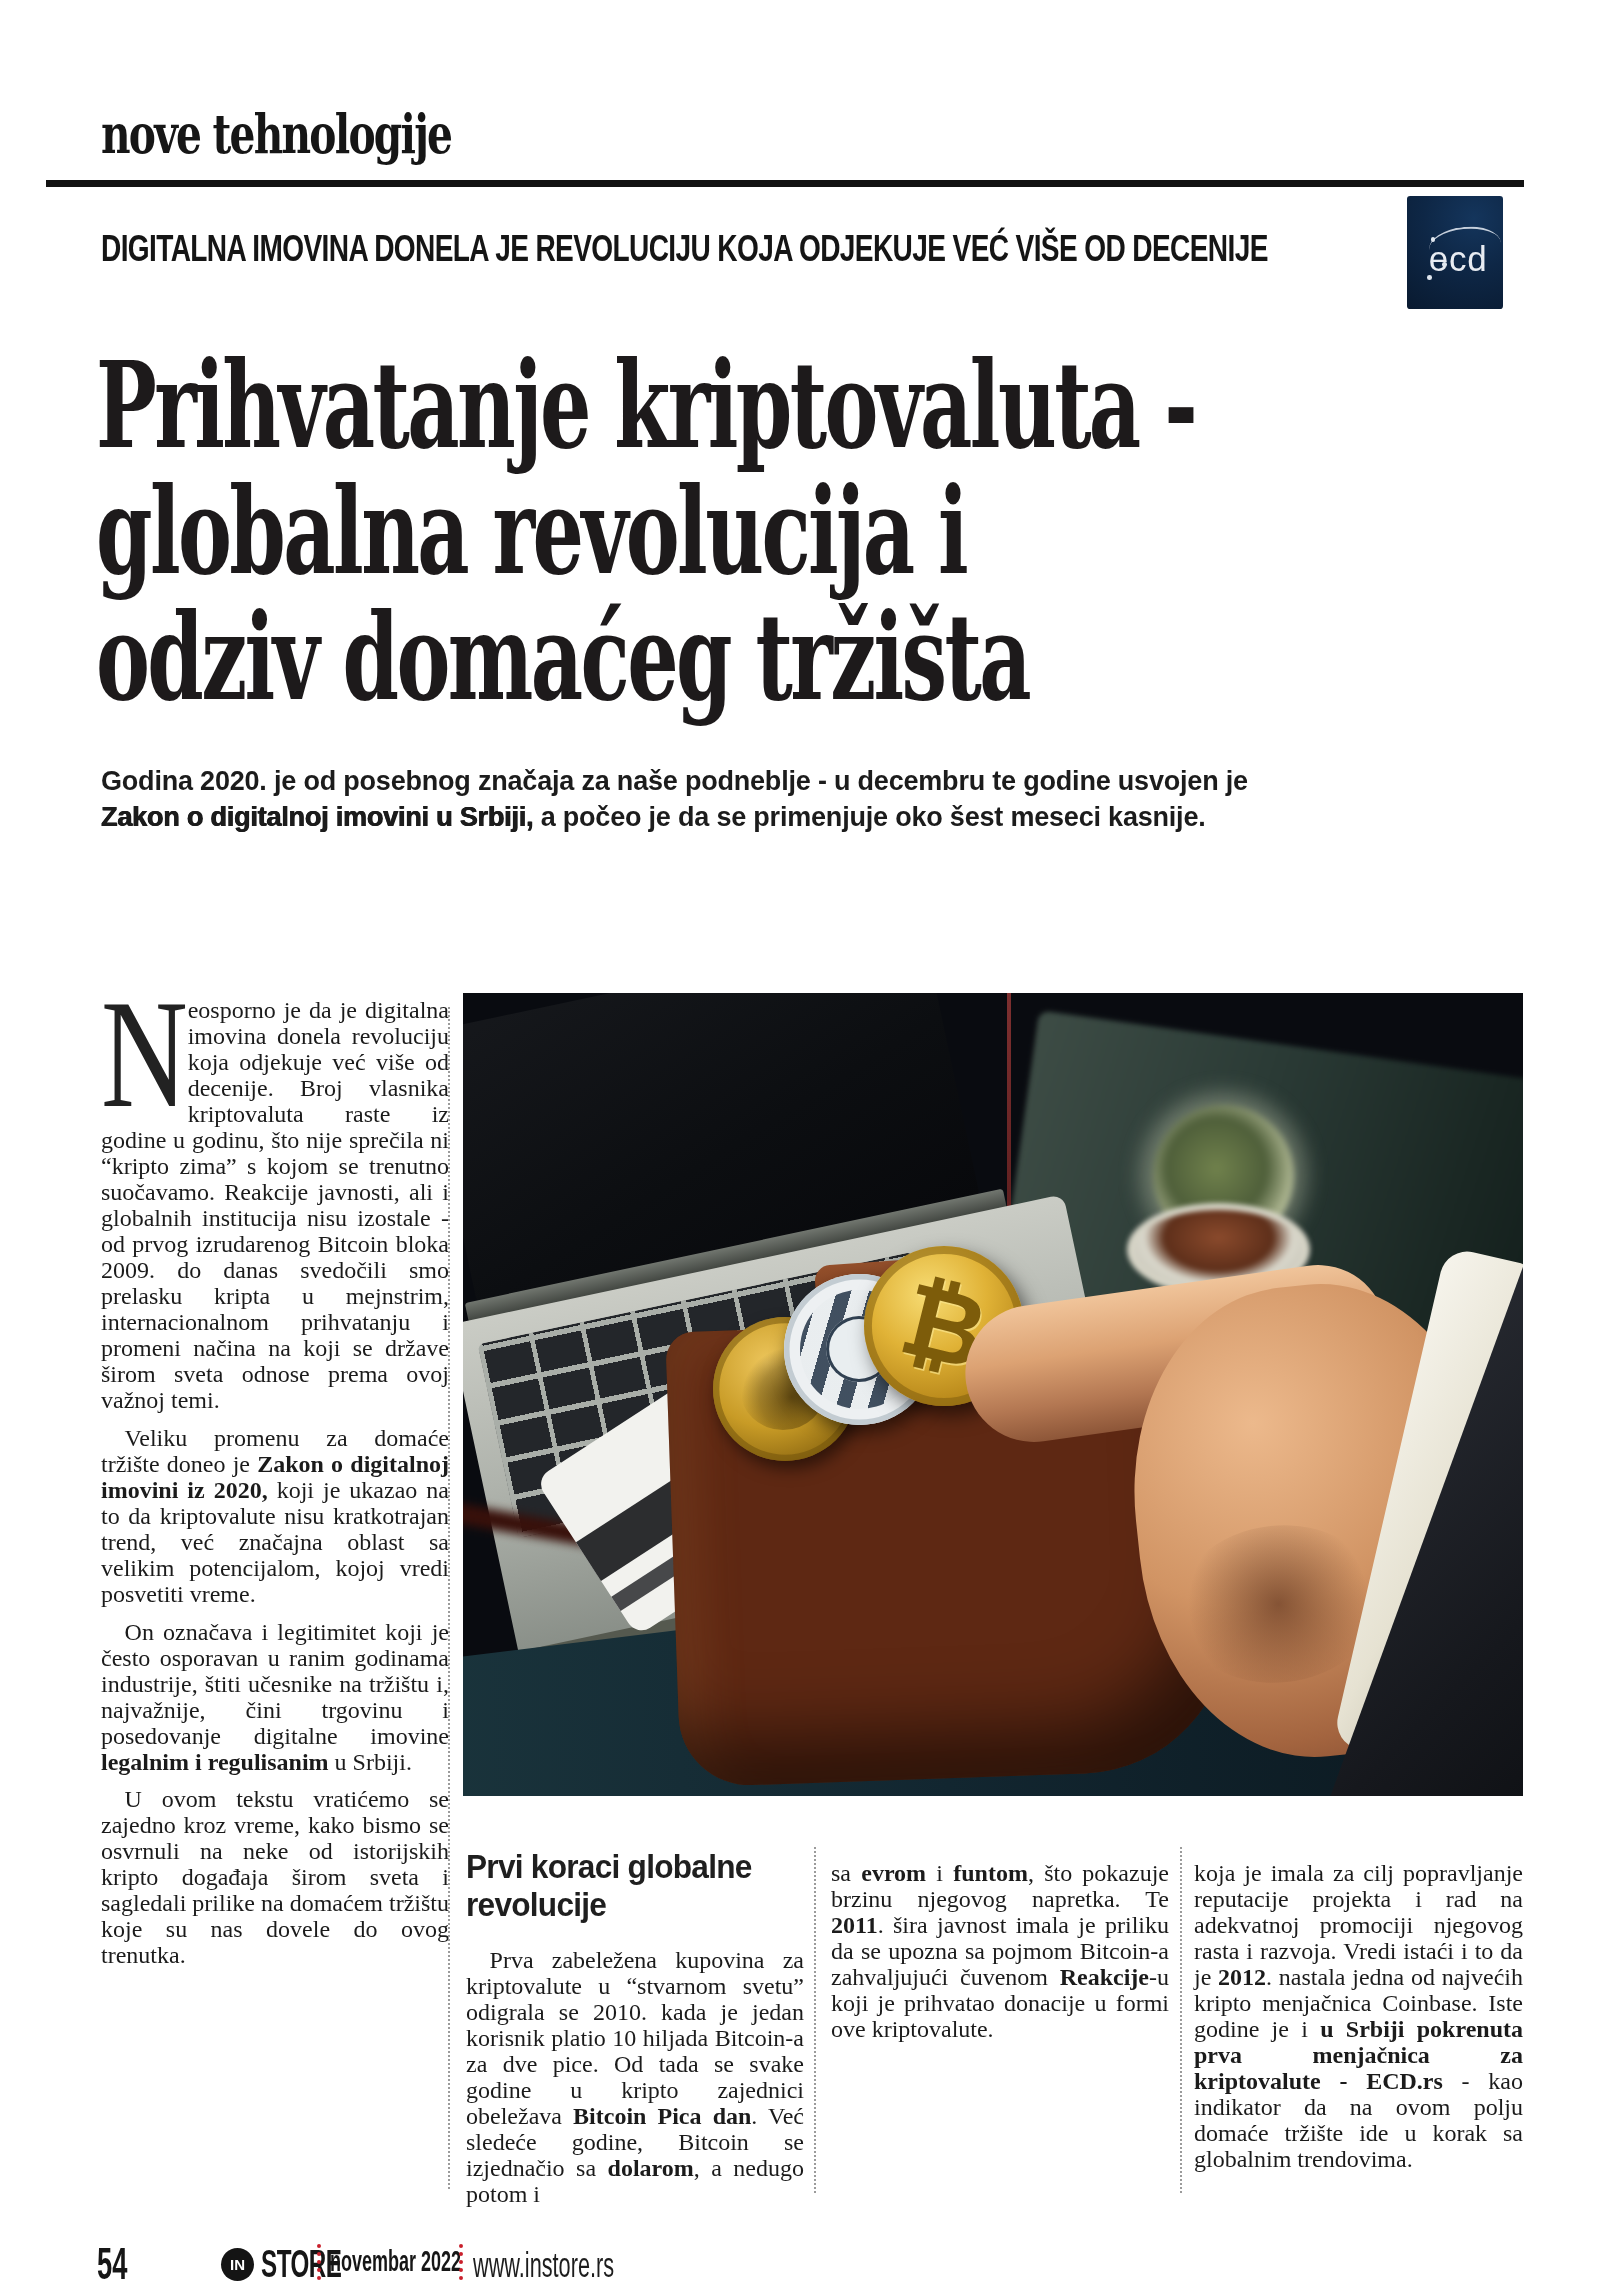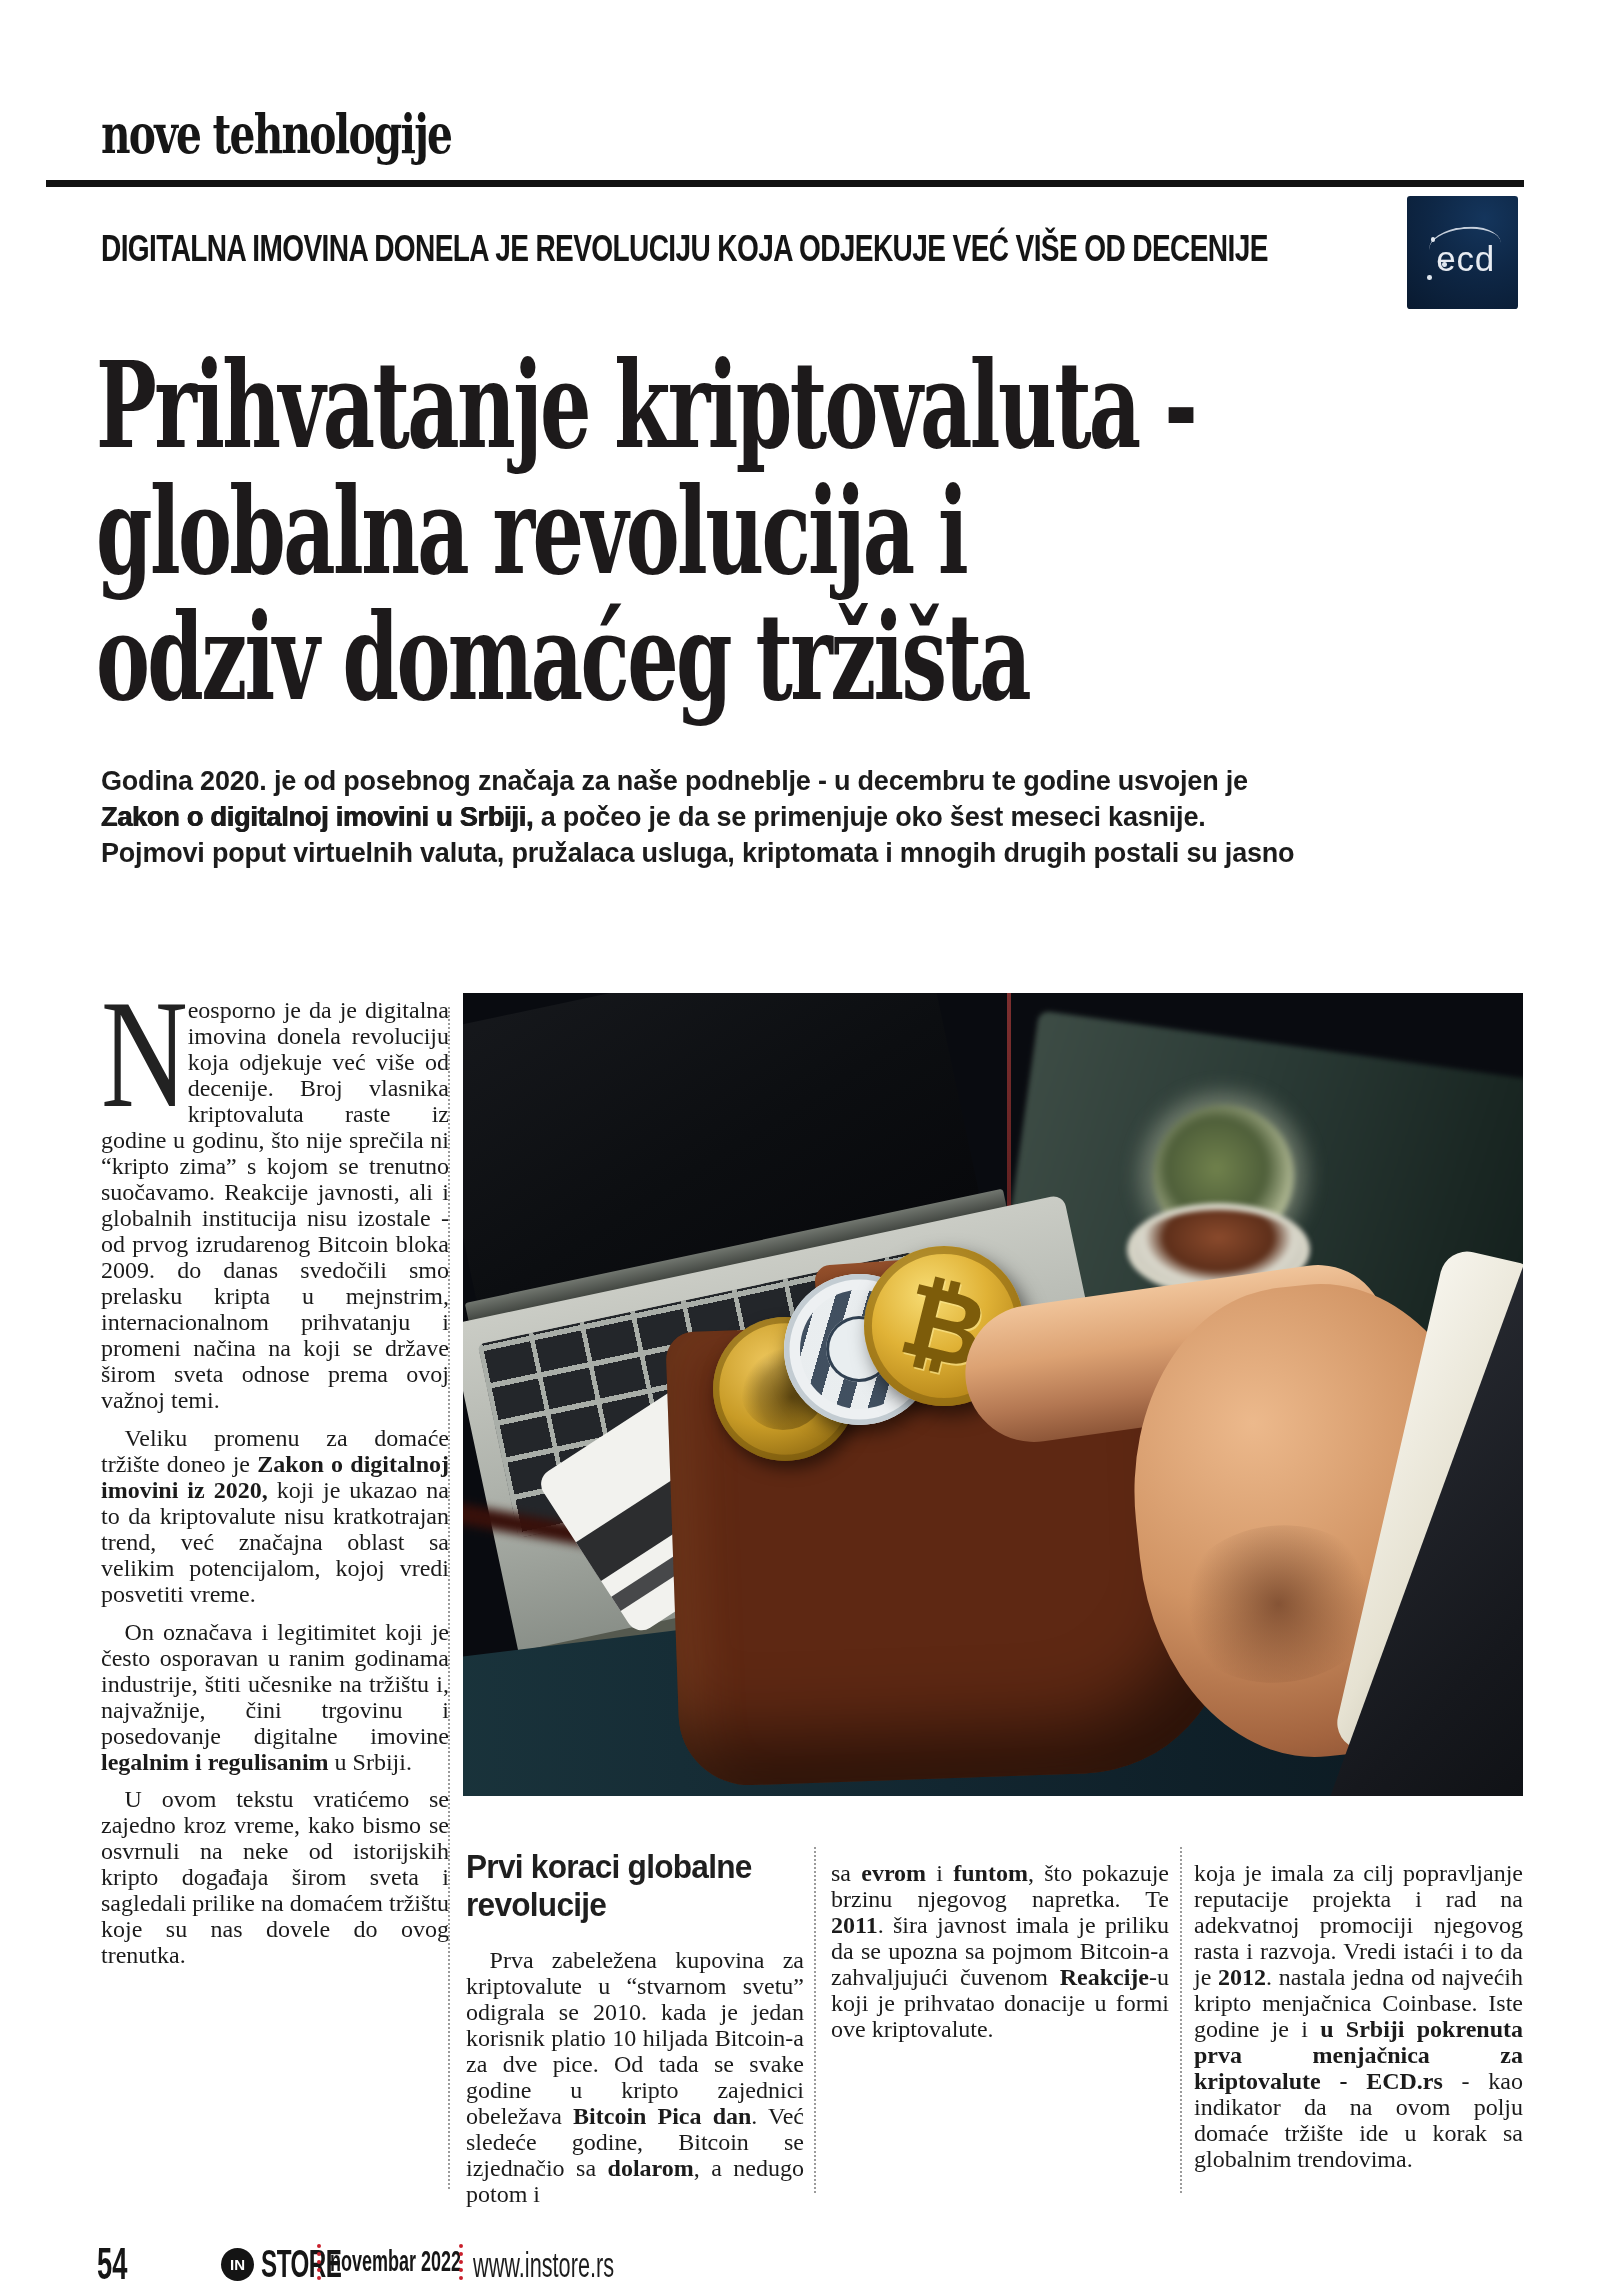--- a/index.html
+++ b/index.html
@@ -13,21 +13,21 @@
   .cx72{transform:scaleX(0.74);}
   .cx68{transform:scaleX(0.68);}
   .cx60{transform:scaleX(0.62);}
 
   
   .section-label{left:101px;top:101px;font-family:"DejaVu Serif",serif;font-weight:bold;
     font-size:55px;letter-spacing:-2.4px;color:#161616;}
   .top-rule{left:46px;top:180px;width:1478px;height:7px;background:#121212;}
   .kicker{left:101px;top:209px;font-family:"Liberation Sans",sans-serif;font-weight:bold;
     font-size:36px;letter-spacing:-0.8px;color:#151515;margin-top:19px;}
-  .ecd-logo{left:1407px;top:196px;width:111px;height:113px;border-radius:3.1px;
+  .ecd-logo{left:1407px;top:196px;width:96px;height:113px;border-radius:3.1px;
     background:radial-gradient(circle at 70% 20%, #14355c 0%, #0e2746 45%, #091a30 100%);
     display:flex;align-items:center;justify-content:center;}
   .ecd-logo .txt{color:#e8ecf2;font-family:"Liberation Sans",sans-serif;font-size:35px;
     letter-spacing:0.8px;position:relative;top:6.3px;left:3.1px;}
   .ecd-logo .arc{position:absolute;left:22px;top:31px;width:72px;height:36px;
     border-top:2.4px solid rgba(230,236,244,.85);border-radius:50%;transform:rotate(-6deg);}
   .ecd-logo .dot{position:absolute;width:4.7px;height:4.7px;border-radius:50%;background:#dfe6ee;}
   .ecd-logo .d1{left:23.6px;top:41px;} .ecd-logo .d2{left:35px;top:66px;} .ecd-logo .d3{left:20.4px;top:79px;}
 
   
@@ -174,21 +174,20 @@
 
 <div class="abs headline">
   <span class="hl"><span class="cx cx68">Prihvatanje kriptovaluta -</span></span>
   <span class="hl"><span class="cx cx68">globalna revolucija i</span></span>
   <span class="hl"><span class="cx cx68">odziv domaćeg tržišta</span></span>
 </div>
 
 <div class="abs lead">
   <span class="ln"><span>Godina 2020. je od posebnog značaja za naše podneblje - u decembru te godine usvojen je</span></span>
   <span class="ln"><span class="rb">Zakon o digitalnoj imovini u Srbiji,</span><span> a počeo je da se primenjuje oko šest meseci kasnije.</span></span>
-  <span class="ln"><span>Pojmovi poput virtuelnih valuta, pružalaca usluga, kriptomata i mnogih drugih postali su jasno</span></span>
 </div>
 
 <div class="abs col-left serifcol">
   <p><span class="dropcap">N</span><span><span>eosporno je da je digitalna imovina donela revoluciju koja odjekuje već više od decenije. Broj vlasnika kriptovaluta raste iz godine u godinu, što nije sprečila ni “kripto zima” s kojom se trenutno suočavamo. Reakcije javnosti, ali i globalnih institucija nisu izostale - od prvog izrudarenog Bitcoin bloka 2009. do danas svedočili smo prelasku kripta u mejnstrim, internacionalnom prihvatanju i promeni načina na koji se države širom sveta odnose prema ovoj važnoj temi.</span></span></p>
   <p class="ind"><span>Veliku promenu za domaće tržište doneo je </span><span class="rb">Zakon o digitalnoj imovini iz 2020,</span><span> koji je ukazao na to da kriptovalute nisu kratkotrajan trend, već značajna oblast sa velikim potencijalom, kojoj vredi posvetiti vreme.</span></p>
   <p class="ind"><span>On označava i legitimitet koji je često osporavan u ranim godinama industrije, štiti učesnike na tržištu i, najvažnije, čini trgovinu i posedovanje digitalne imovine </span><span class="rb">legalnim i regulisanim</span><span> u Srbiji.</span></p>
   <p class="ind"><span>U ovom tekstu vratićemo se zajedno kroz vreme, kako bismo se osvrnuli na neke od istorijskih kripto događaja širom sveta i sagledali prilike na domaćem tržištu koje su nas dovele do ovog trenutka.</span></p>
 </div>
 
 <div class="abs vdots div1"></div>

